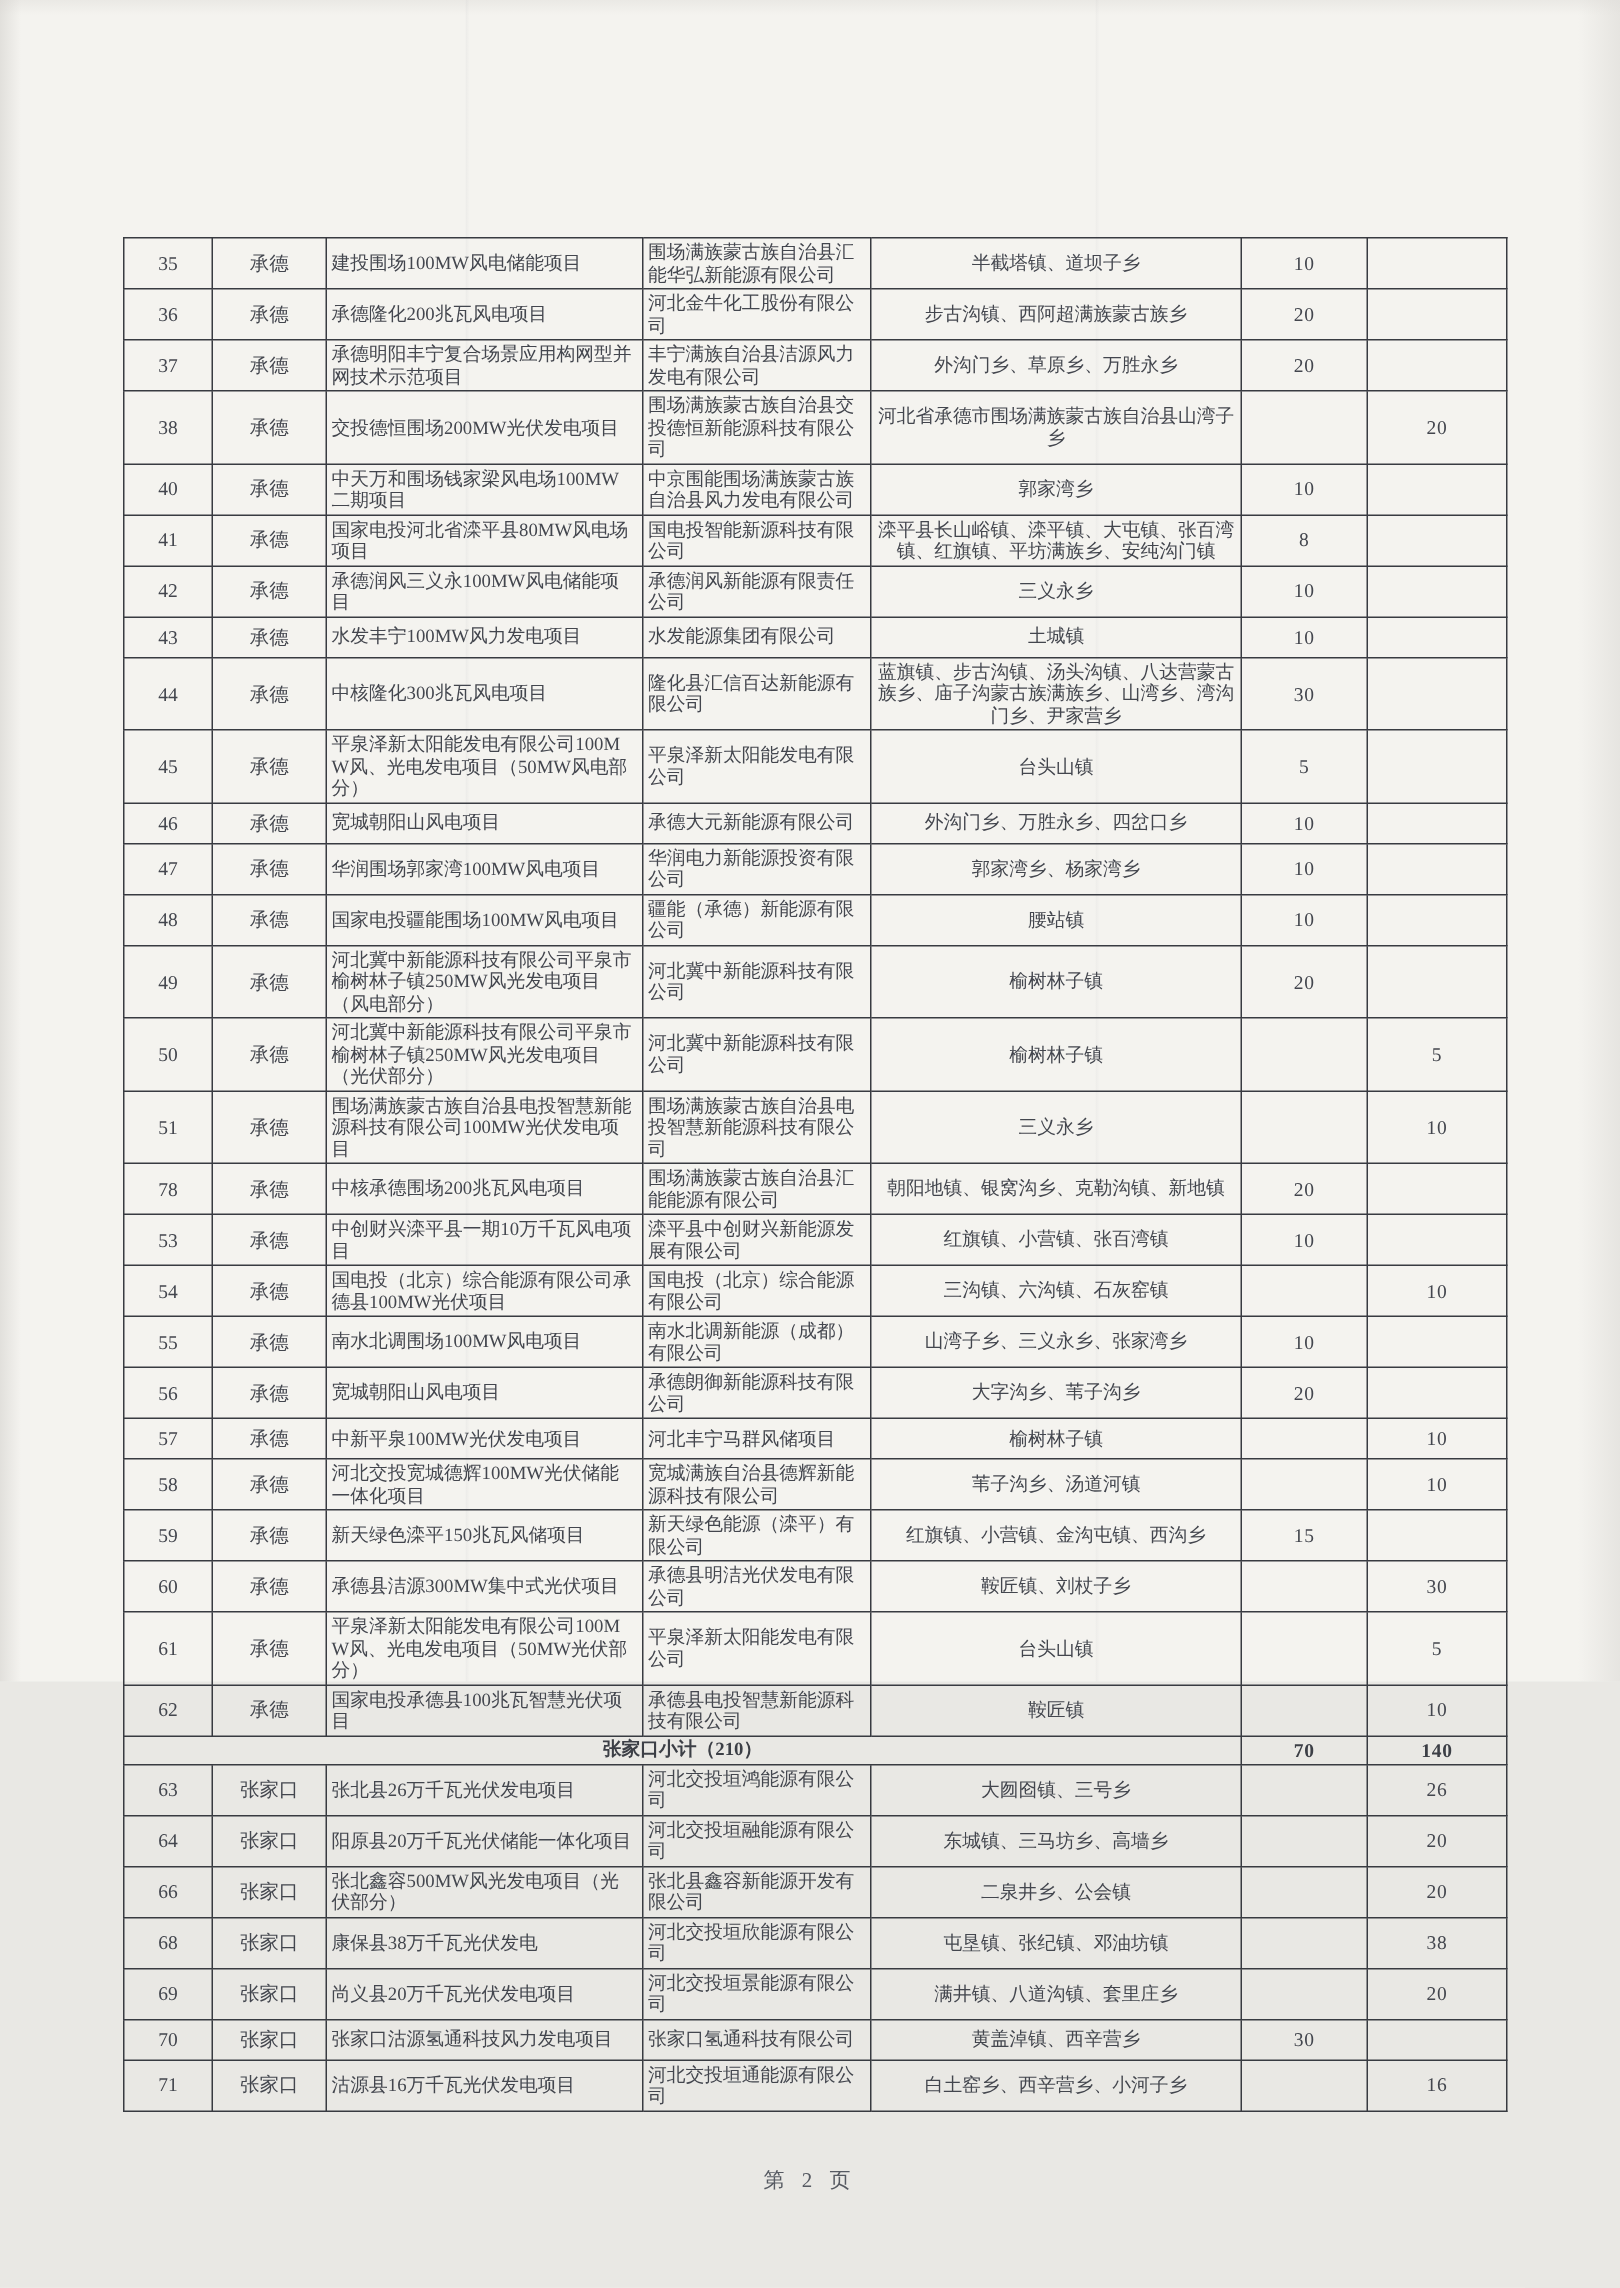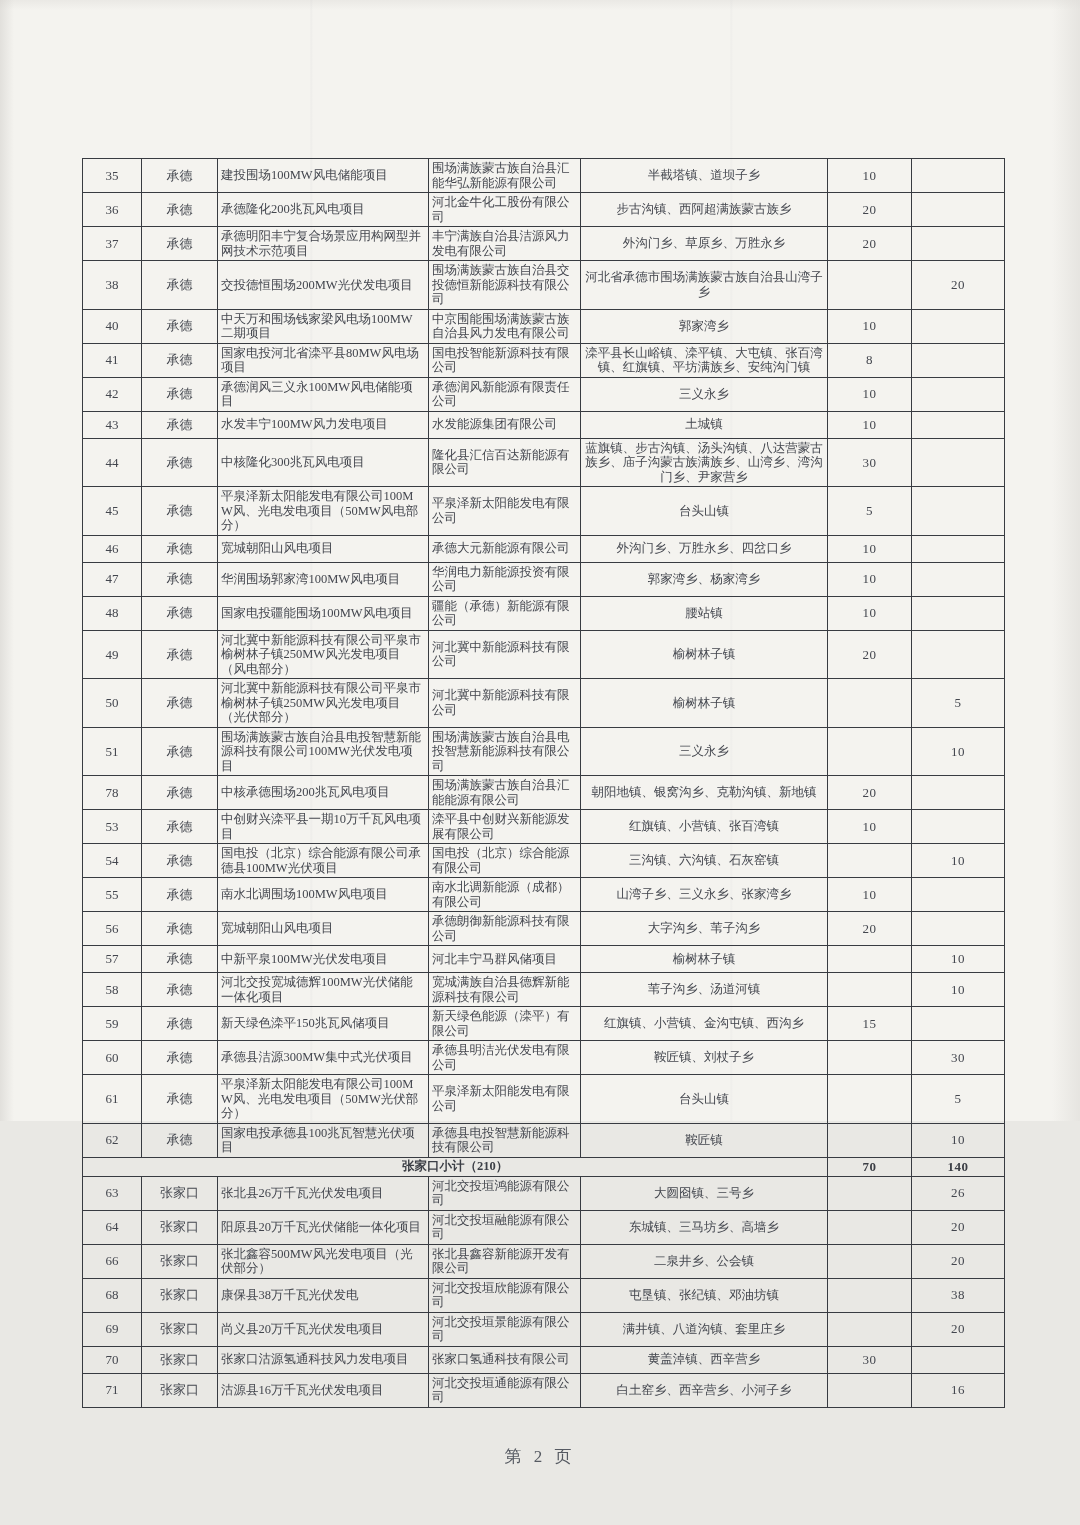--- a/index.html
+++ b/index.html
@@ -78,21 +78,21 @@
     padding: 1px 3px;
     color: #3c3f46;
     margin-top: 29px;
   }
   .footer {
     position: absolute;
     left: 0;
     top: 1445px;
     width: 1080px;
     text-align: center;
-    font-size: 17px;
+    font-size: 14px;
     color: #565a62;
     letter-spacing: 4px;
   }
 </style>
 </head>
 <body>
 
 <div class="page">
   <div class="table-wrap">
     <table class="doc-table">

